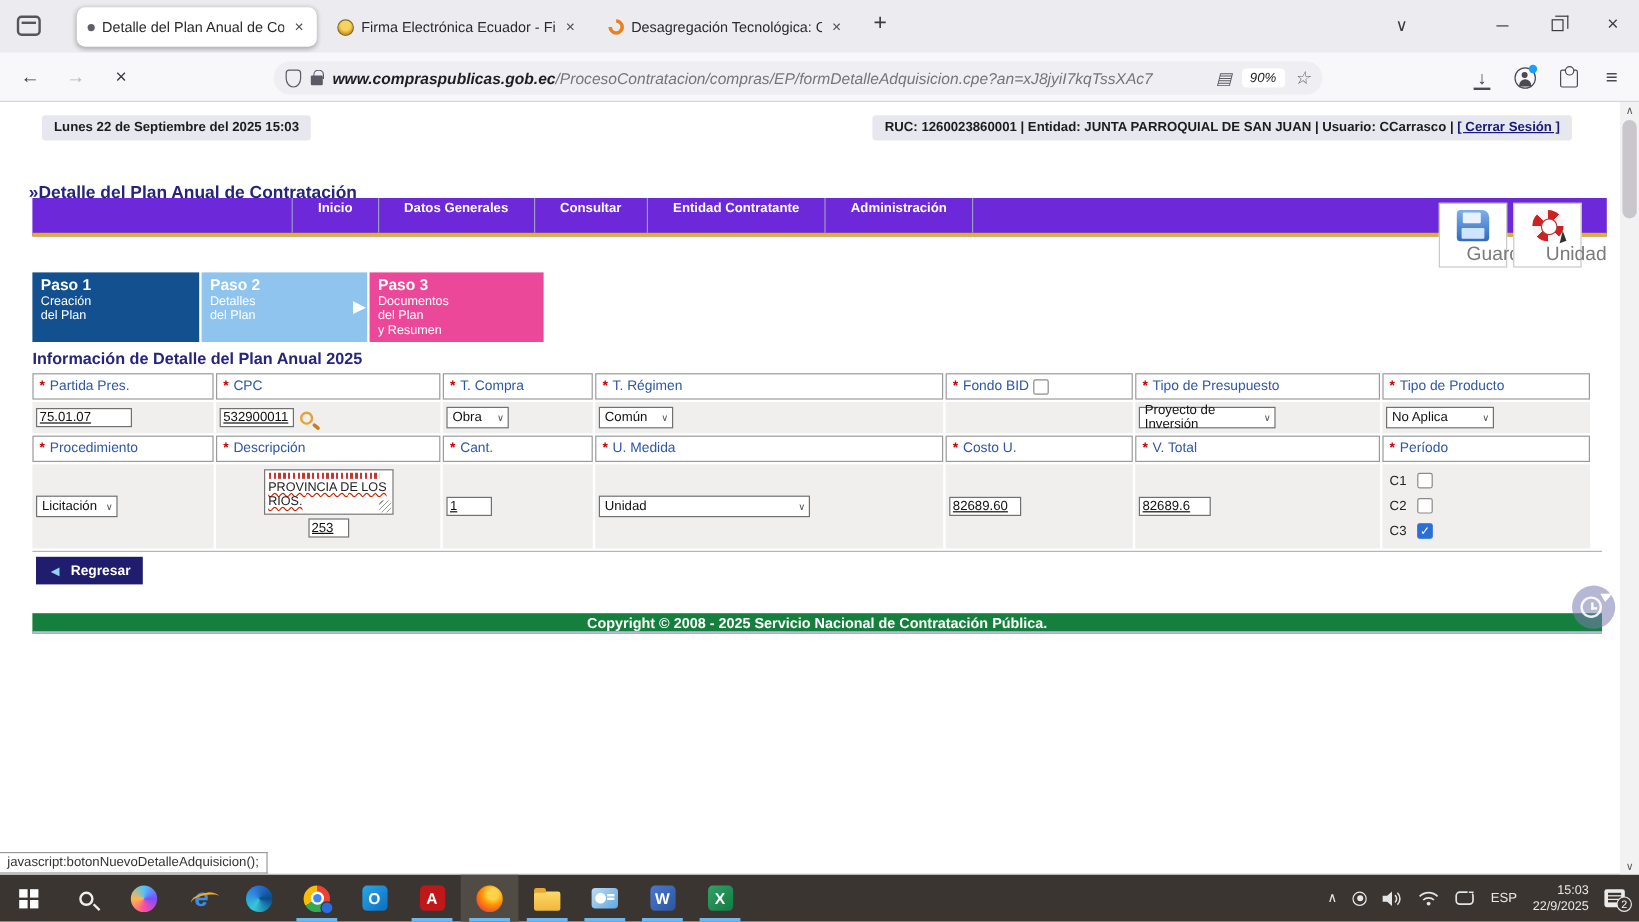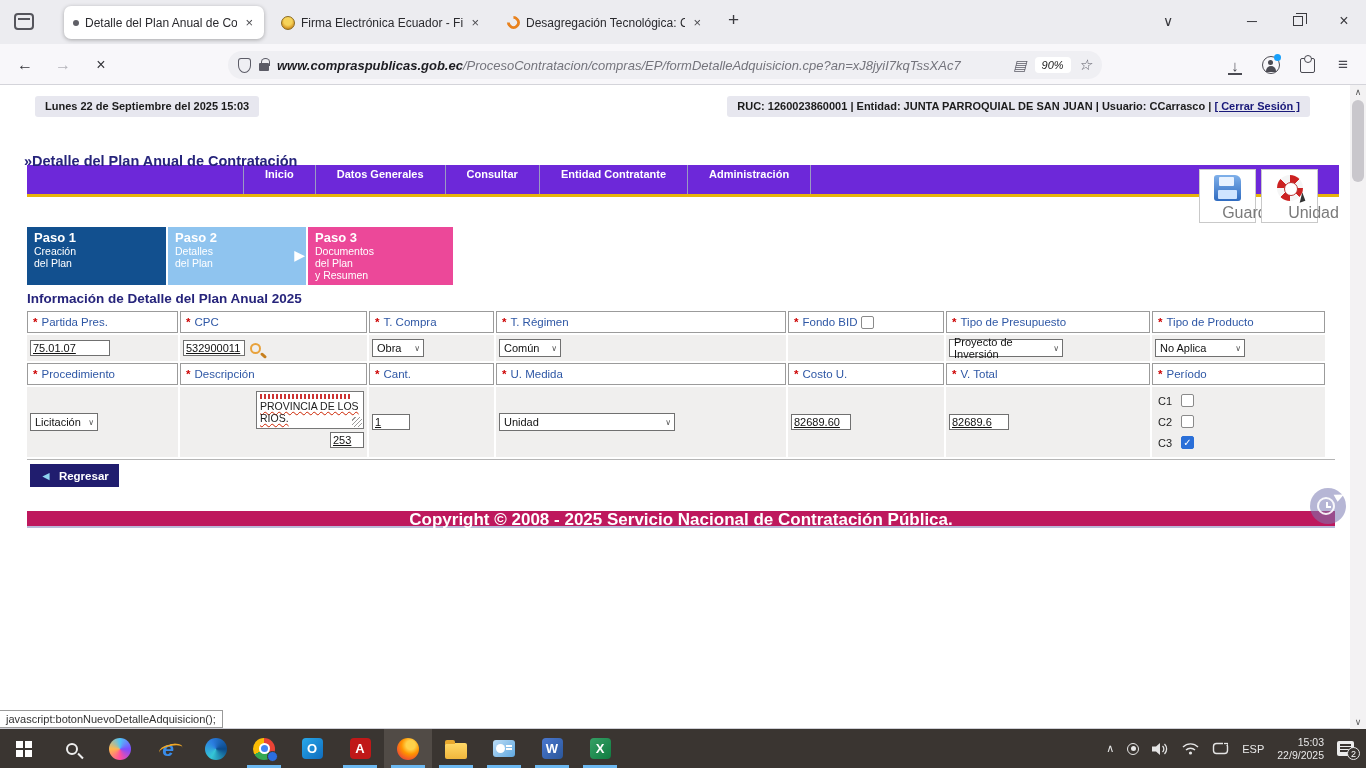--- a/index.html
+++ b/index.html
@@ -77,39 +77,39 @@
   .instr .il { font-size:12.5px; font-weight:bold; color:#26247b; }
   .instr .it { font-size:11.5px; color:#333; }
   .instr .req { color:#cc0000; font-weight:bold; }
 
   .sectitle { position:absolute; left:27px; top:206px; font-size:13.5px; font-weight:bold; color:#26247b; }
 
   .ftable { position:absolute; left:27px; top:226px; display:grid; grid-template-columns:151px 187px 125px 290px 156px 204px 173px; grid-template-rows:22px 26px 22px 70px; gap:2px; }
   .hcell { background:#fff; border:1px solid #9b9b9b; display:flex; align-items:center; gap:4px; padding:0 5px; font-size:11.5px; color:#2e57a5; }
   .hcell .req { color:#cc0000; font-weight:bold; }
   .vcell { background:#f0efee; display:flex; align-items:center; padding:0 3px; }
-  .vcell.topal { align-items:flex-end; padding-top:4px; }
+  .vcell.topal { align-items:center; padding-top:4px; }
   input.txt { height:16px; border:1px solid #707070; font-size:11px; padding:0 2px; font-family:inherit; background:#fff; color:#111;text-decoration:underline; }
   .sel { height:18px; border:1px solid #707070; background:#fff; font-size:11px; color:#111; display:inline-flex; align-items:center; justify-content:space-between; padding:0 3px 0 4px; gap:6px; }
   .sel .arr { font-size:8px; color:#555; }
   .mag { width:11px; height:11px; border:2.5px solid #e8a23c; border-radius:50%; position:relative; margin-left:5px; }
   .mag::after { content:""; position:absolute; left:8px; top:9px; width:7px; height:3px; background:#c77f1e; transform:rotate(40deg); border-radius:2px; }
   .cb { width:13px; height:13px; border:1px solid #8a8a8a; border-radius:2px; background:#fff; display:flex; align-items:center; justify-content:center; }
   .cb.on { background:#2a6fd8; border-color:#2a6fd8; color:#fff; font-size:10px; }
   .desccol { display:flex; flex-direction:column; align-items:flex-start; }
   .ta { width:108px; height:38px; border:1px solid #777; background:#fff; font-size:10.5px; line-height:12px; padding:1px 3px; position:relative; overflow:hidden; color:#222; }
   .sqrow { height:5px; width:92%; margin:1px 0 1px; background:repeating-linear-gradient(90deg,#c33 0 2px,transparent 2px 4px); }
   .wavy { text-decoration:underline; text-decoration-style:wavy; text-decoration-color:#cc2200; text-decoration-thickness:1px; text-underline-offset:1px; }
   .rsz { position:absolute; right:1px; bottom:1px; width:10px; height:10px; background:repeating-linear-gradient(135deg,transparent 0 2px,#9a9a9a 2px 3px); }
   .prow { display:flex; align-items:center; gap:9px; height:17px; margin-bottom:4px; font-size:11px; color:#222; }
 
   .hr { position:absolute; left:27px; top:374px; width:1308px; border-top:1px solid #b5b5b5; }
   .backbtn { position:absolute; left:30px; top:379px; height:23px; background:#201d6e; color:#fff; font-size:11.5px; font-weight:bold; display:flex; align-items:center; gap:7px; padding:0 10px; }
   .backbtn .barrow { color:#8fd4f0; font-size:12px; }
-  .footer { position:absolute; left:27px; top:426px; width:1308px; height:17px; line-height:17px; background:#be185d; color:#fff; text-align:center; font-size:17px; font-weight:bold; border-bottom:2px solid #b9b9d8; }
+  .footer { position:absolute; left:27px; top:426px; width:1308px; height:17px; line-height:17px; background:#15803d; color:#fff; text-align:center; font-size:12px; font-weight:bold; border-bottom:2px solid #b9b9d8; }
   .widget { position:absolute; left:1310px; top:403px; width:36px; height:36px; border-radius:50%; background:rgba(122,122,178,.55); z-index:5; }
   .widget .face { position:absolute; left:7px; top:9px; width:18px; height:18px; border:2px solid rgba(255,255,255,.9); border-radius:50%; }
   .widget .face::before { content:""; position:absolute; left:7px; top:3px; width:1.6px; height:6px; background:#fff; }
   .widget .face::after { content:""; position:absolute; left:7px; top:7px; width:5px; height:1.6px; background:#fff; }
   .widget .jet { position:absolute; right:2px; top:4px; width:0; height:0; border-top:5px solid transparent; border-bottom:3px solid transparent; border-left:9px solid #fff; transform:rotate(-30deg); }
   .statusbar { position:absolute; left:0; top:625px; height:18px; line-height:16px; background:#fff; border:1px solid #9a9a9a; border-left:none; font-size:11px; color:#333; padding:0 6px; }
 
   .scrollbar { position:absolute; right:0; top:0; width:16px; height:644px; background:#f3f2f3; }
   .scrollbar .sarr { position:absolute; left:0; width:16px; text-align:center; font-size:9px; color:#5a5a5a; }
   .scrollbar .thumb { position:absolute; left:2px; top:15px; width:12px; height:82px; background:#c9c7cc; border-radius:6px; }

